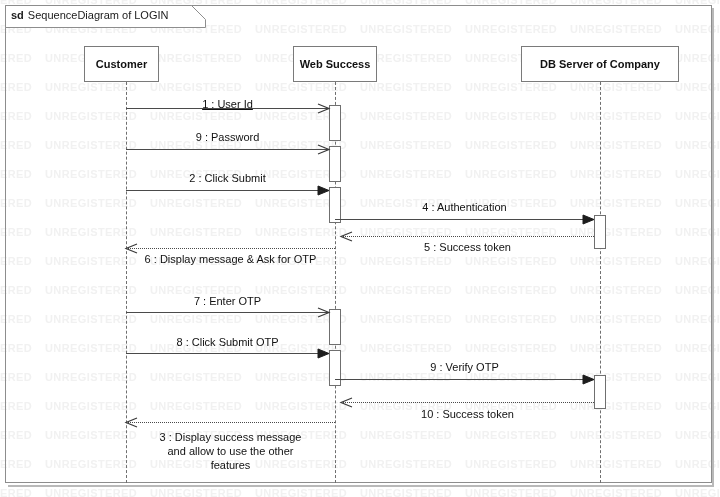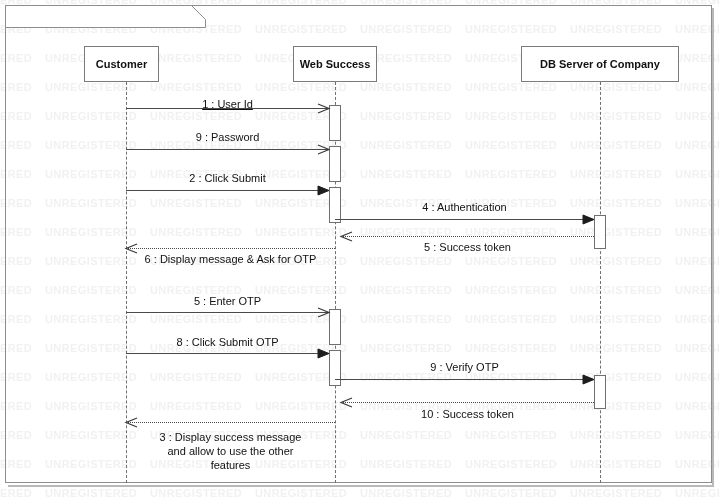--- a/index.html
+++ b/index.html
@@ -272,20 +272,23 @@
   <div id="frame-shadow"></div>
   <div id="frame-shadow2"></div>
 
   <div id="frame"></div>
 
   <div id="frame-tab">
     <svg width="201" height="23" viewBox="0 0 201 23">
       <path d="M0.5,0.5 H186.5 L200.5,14.5 V22.5 H0.5 Z" fill="#ffffff" stroke="#8d8d8d" stroke-width="1"></path>
     </svg>
   </div>
+  <div id="frame-tab-label">
+    <b>sd</b><span>SequenceDiagram of LOGIN</span>
+  </div>
 
   <div id="layers">
       <div class="lifeline-line" style="left: 126px; top: 82px; height: 401px;"></div>
       <div class="lifeline-head" style="left: 84px; top: 46px; width: 75px; height: 36px;">
         <span>Customer</span>
       </div>
       <div class="lifeline-line" style="left: 335px; top: 82px; height: 401px;"></div>
       <div class="lifeline-head" style="left: 293px; top: 46px; width: 84px; height: 36px;">
         <span>Web Success</span>
       </div>
@@ -343,21 +346,21 @@
           <path d="M11,0 L0,4.5 L11,9" fill="none" stroke="#3a3a3a" stroke-width="1.2"></path>
         </svg>
       </div>
       <div class="msg-label" style="left: 126px; top: 253px; width: 209px;">6 : Display message &amp; Ask for OTP</div>
       <div class="msg-line solid" style="left: 126px; top: 312px; width: 203px;"></div>
       <div class="arrow" style="left: 318px; top: 307.5px;">
         <svg width="11" height="9" viewBox="0 0 11 9">
           <path d="M0,0 L11,4.5 L0,9" fill="none" stroke="#3a3a3a" stroke-width="1.2"></path>
         </svg>
       </div>
-      <div class="msg-label" style="left: 126px; top: 295px; width: 203px;">5 : Enter OTP</div>
+      <div class="msg-label" style="left: 126px; top: 295px; width: 203px;">7 : Enter OTP</div>
       <div class="msg-line solid" style="left: 126px; top: 353px; width: 203px;"></div>
       <div class="arrow" style="left: 318px; top: 348.5px;">
         <svg width="11" height="9" viewBox="0 0 11 9">
           <path d="M0,0 L11,4.5 L0,9 Z" fill="#1d1d1d" stroke="#1d1d1d" stroke-width="1"></path>
         </svg>
       </div>
       <div class="msg-label" style="left: 126px; top: 336px; width: 203px;">8 : Click Submit OTP</div>
       <div class="msg-line solid" style="left: 335px; top: 379px; width: 259px;"></div>
       <div class="arrow" style="left: 583px; top: 374.5px;">
         <svg width="11" height="9" viewBox="0 0 11 9">

